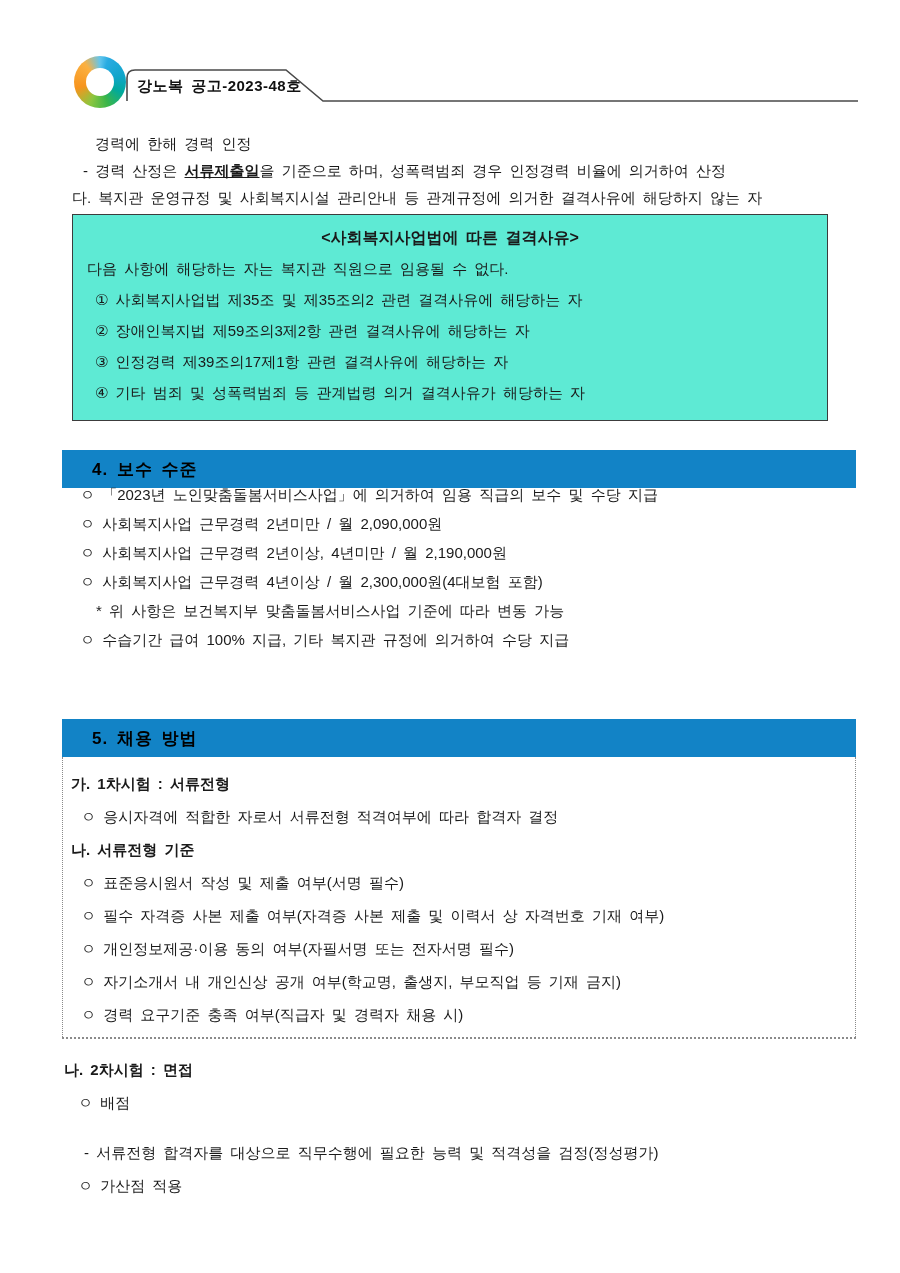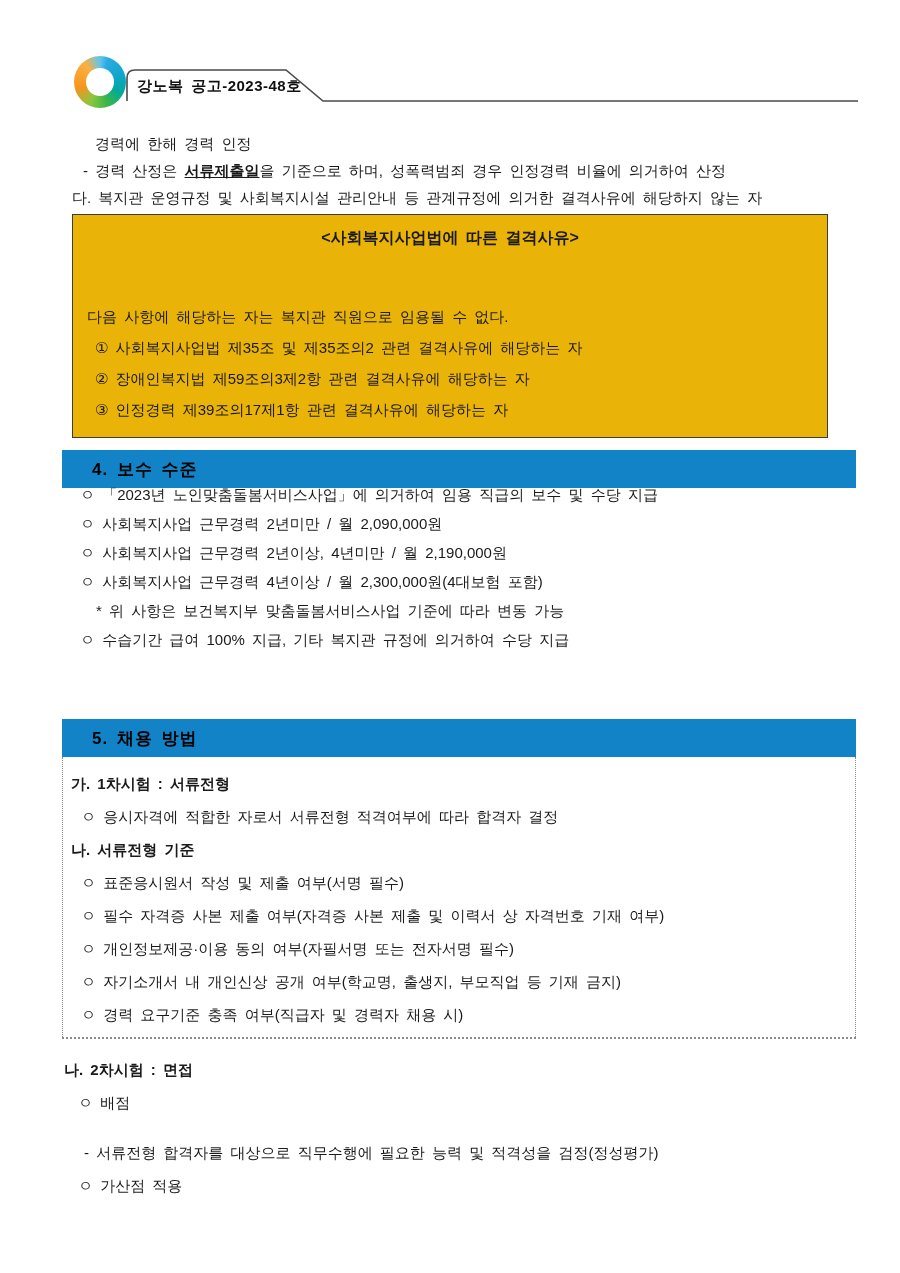--- a/index.html
+++ b/index.html
@@ -27,24 +27,24 @@
   
   .intro { position:absolute; left:62px; top:130px; width:800px; }
   .line { line-height:27px; white-space:nowrap; }
   .ind-1 { padding-left:33px; }
   .ind-2 { padding-left:21px; }
   .ind-3 { padding-left:10px; }
   .em-u { font-weight:700; text-decoration:underline; }
   
   .dq-box {
     position:absolute; left:72px; top:214px; width:756px; box-sizing:border-box;
-    border:1.5px solid #3c3c3c; background:#eab308; padding:8px 14px 12px 14px;
+    border:1.5px solid #3c3c3c; background:#5eead4; padding:8px 14px 12px 14px;
   }
   .dq-title { text-align:center; font-weight:700; font-size:16px; line-height:30px; }
-  .dq-line { line-height:31px; white-space:nowrap;margin-top:48px; }
+  .dq-line { line-height:31px; white-space:nowrap; }
   .dq-item { line-height:31px; white-space:nowrap; padding-left:8px; }
   
   .sec-bar {
     position:absolute; left:62px; width:794px; height:38px;
     display:flex; align-items:center; padding-left:30px; box-sizing:border-box;
     color:#000000; font-weight:700; font-size:17px; letter-spacing:1px;
   }
   
   .s4 { position:absolute; left:62px; top:480px; width:800px; }
   .s4 .line { line-height:29px; padding-left:18px; }
@@ -80,20 +80,21 @@
     <div class="line ind-2"><span>- 경력 산정은 </span><span class="em-u">서류제출일</span><span>을 기준으로 하며, 성폭력범죄 경우 인정경력 비율에 의거하여 산정</span></div>
     <div class="line ind-3">다. 복지관 운영규정 및 사회복지시설 관리안내 등 관계규정에 의거한 결격사유에 해당하지 않는 자</div>
   </div>
 
   <div class="dq-box">
     <div class="dq-title">&lt;사회복지사업법에 따른 결격사유&gt;</div>
     <div class="dq-line">다음 사항에 해당하는 자는 복지관 직원으로 임용될 수 없다.</div>
     <div class="dq-item">① 사회복지사업법 제35조 및 제35조의2 관련 결격사유에 해당하는 자</div>
     <div class="dq-item">② 장애인복지법 제59조의3제2항 관련 결격사유에 해당하는 자</div>
     <div class="dq-item">③ 인정경력 제39조의17제1항 관련 결격사유에 해당하는 자</div>
+    <div class="dq-item">④ 기타 범죄 및 성폭력범죄 등 관계법령 의거 결격사유가 해당하는 자</div>
   </div>
 
   <div class="sec-bar" style="top:450px; background:#1283c6;">
     <span>4. 보수 수준</span>
   </div>
   <div class="s4">
     <div class="line">ㅇ 「2023년 노인맞춤돌봄서비스사업」에 의거하여 임용 직급의 보수 및 수당 지급</div>
     <div class="line">ㅇ 사회복지사업 근무경력 2년미만 / 월 2,090,000원</div>
     <div class="line">ㅇ 사회복지사업 근무경력 2년이상, 4년미만 / 월 2,190,000원</div>
     <div class="line">ㅇ 사회복지사업 근무경력 4년이상 / 월 2,300,000원(4대보험 포함)</div>

